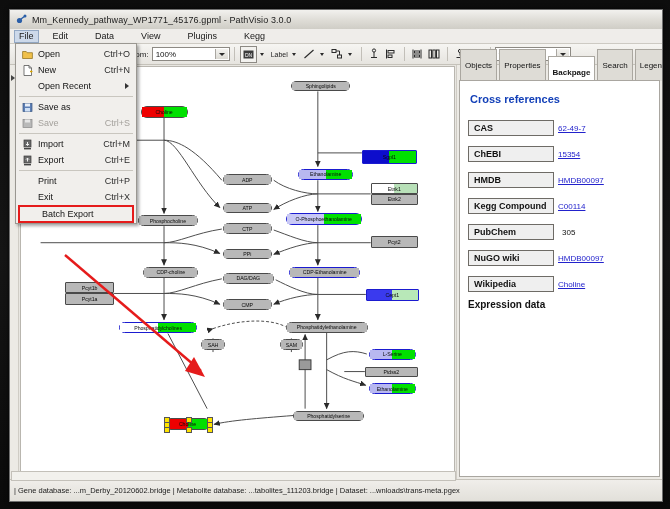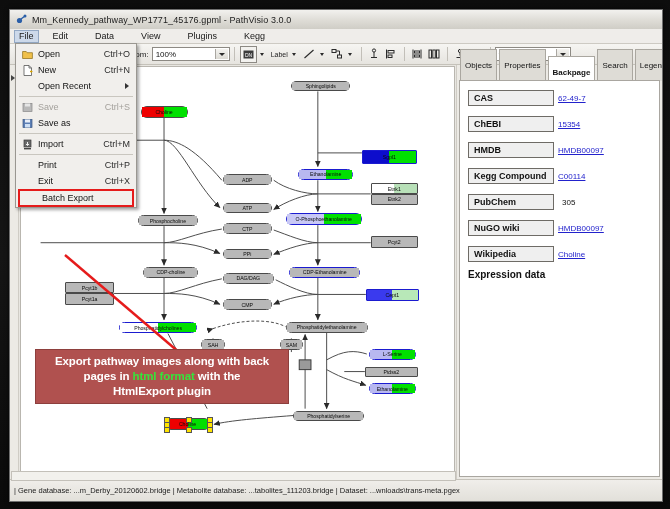--- a/index.html
+++ b/index.html
@@ -611,38 +611,32 @@
               <span class="sel-handle" style="left: calc(50% - 2px); top: calc(100% - 2px);"></span>
               <span class="sel-handle" style="left: calc(100% - 2px); top: calc(100% - 2px);"></span>
             </div>
           </div>
 
         <svg id="red-arrow" width="230" height="130" viewBox="0 0 230 130">
           <path d="M4,2 L140,118" stroke="#e51b1b" stroke-width="2.4" fill="none"></path>
           <path d="M133,104 L144,124 L124,118 z" fill="#e51b1b"></path>
         </svg>
 
-        <div id="callout">
-          <div id="callout-text">
-            <span>Export pathway images along with back</span><br>
-            <span>pages in </span><span class="hl">html format</span><span> with the</span><br>
-            <span>HtmlExport plugin</span>
-          </div>
-        </div>
       </div>
 
       <div id="right-panel">
         <div id="tabstrip">
           <span class="tab">Objects</span>
           <span class="tab">Properties</span>
           <span class="tab selected">Backpage</span>
           <span class="tab">Search</span>
           <span class="tab">Legend</span>
         </div>
         <div id="backpage">
+          <div id="bp-title">Cross references</div>
           <div id="xref-list">
               <div class="xref-block"><div class="xref-head">CAS</div><div class="xref-val">62-49-7</div></div>
               <div class="xref-block"><div class="xref-head">ChEBI</div><div class="xref-val">15354</div></div>
               <div class="xref-block"><div class="xref-head">HMDB</div><div class="xref-val">HMDB00097</div></div>
               <div class="xref-block"><div class="xref-head">Kegg Compound</div><div class="xref-val">C00114</div></div>
               <div class="xref-block"><div class="xref-head">PubChem</div><div class="xref-val plain">305</div></div>
               <div class="xref-block"><div class="xref-head">NuGO wiki</div><div class="xref-val">HMDB00097</div></div>
               <div class="xref-block"><div class="xref-head">Wikipedia</div><div class="xref-val">Choline</div></div>
             </div>
           <div id="expr-title">Expression data</div>
@@ -675,53 +669,64 @@
           </span>
           <span class="fm-label">New</span>
           <span class="fm-accel">Ctrl+N</span>
         </div>
         <div class="fm-row">
           <span class="fm-ico"></span>
           <span class="fm-label">Open Recent</span>
           <span class="fm-submark"></span>
         </div>
         <div class="fm-sep"></div>
-        <div class="fm-row disabled">
-          <span class="fm-ico">
-            <svg width="11" height="11" viewBox="0 0 11 11">
-              <rect x="1" y="1.5" width="9" height="8" fill="#b9b9b9" stroke="#888" stroke-width=".7"></rect>
-              <rect x="3" y="1.5" width="5" height="3" fill="#e6e6e6"></rect>
-            </svg>
-          </span>
-          <span class="fm-label">Save</span>
-          <span class="fm-accel">Ctrl+S</span>
-        </div>
         <div class="fm-row">
           <span class="fm-ico">
             <svg width="11" height="11" viewBox="0 0 11 11">
               <rect x="1" y="1.5" width="9" height="8" fill="#5c7fb5" stroke="#3a5782" stroke-width=".7"></rect>
               <rect x="3" y="1.5" width="5" height="3" fill="#e8eef8"></rect>
               <rect x="3" y="6" width="5" height="3.5" fill="#cfe0f5"></rect>
             </svg>
           </span>
           <span class="fm-label">Save as</span>
           <span class="fm-accel"></span>
+        </div>
+        <div class="fm-row disabled">
+          <span class="fm-ico">
+            <svg width="11" height="11" viewBox="0 0 11 11">
+              <rect x="1" y="1.5" width="9" height="8" fill="#b9b9b9" stroke="#888" stroke-width=".7"></rect>
+              <rect x="3" y="1.5" width="5" height="3" fill="#e6e6e6"></rect>
+            </svg>
+          </span>
+          <span class="fm-label">Save</span>
+          <span class="fm-accel">Ctrl+S</span>
         </div>
         <div class="fm-sep"></div>
         <div class="fm-row">
           <span class="fm-ico">
             <svg width="11" height="11" viewBox="0 0 11 11">
               <rect x="2" y="1" width="7" height="7" fill="#6b6b6b" stroke="#3a3a3a" stroke-width=".7"></rect>
               <path d="M5.5 3v3.2M4 5l1.5 1.5L7 5" stroke="#fff" stroke-width=".9" fill="none"></path>
               <rect x="2" y="9" width="7" height="1.4" fill="#444"></rect>
             </svg>
           </span>
           <span class="fm-label">Import</span>
           <span class="fm-accel">Ctrl+M</span>
         </div>
+        <div class="fm-row">
+          <span class="fm-ico">
+            <svg width="11" height="11" viewBox="0 0 11 11">
+              <rect x="2" y="1" width="7" height="7" fill="#6b6b6b" stroke="#3a3a3a" stroke-width=".7"></rect>
+              <path d="M5.5 6.5V3.2M4 4.6l1.5-1.5L7 4.6" stroke="#fff" stroke-width=".9" fill="none"></path>
+              <rect x="2" y="9" width="7" height="1.4" fill="#444"></rect>
+            </svg>
+          </span>
+          <span class="fm-label">Export</span>
+          <span class="fm-accel">Ctrl+E</span>
+        </div>
         <div class="fm-sep"></div>
         <div class="fm-row">
           <span class="fm-ico"></span>
           <span class="fm-label">Print</span>
           <span class="fm-accel">Ctrl+P</span>
         </div>
         <div class="fm-row">
           <span class="fm-ico"></span>
           <span class="fm-label">Exit</span>
           <span class="fm-accel">Ctrl+X</span>

